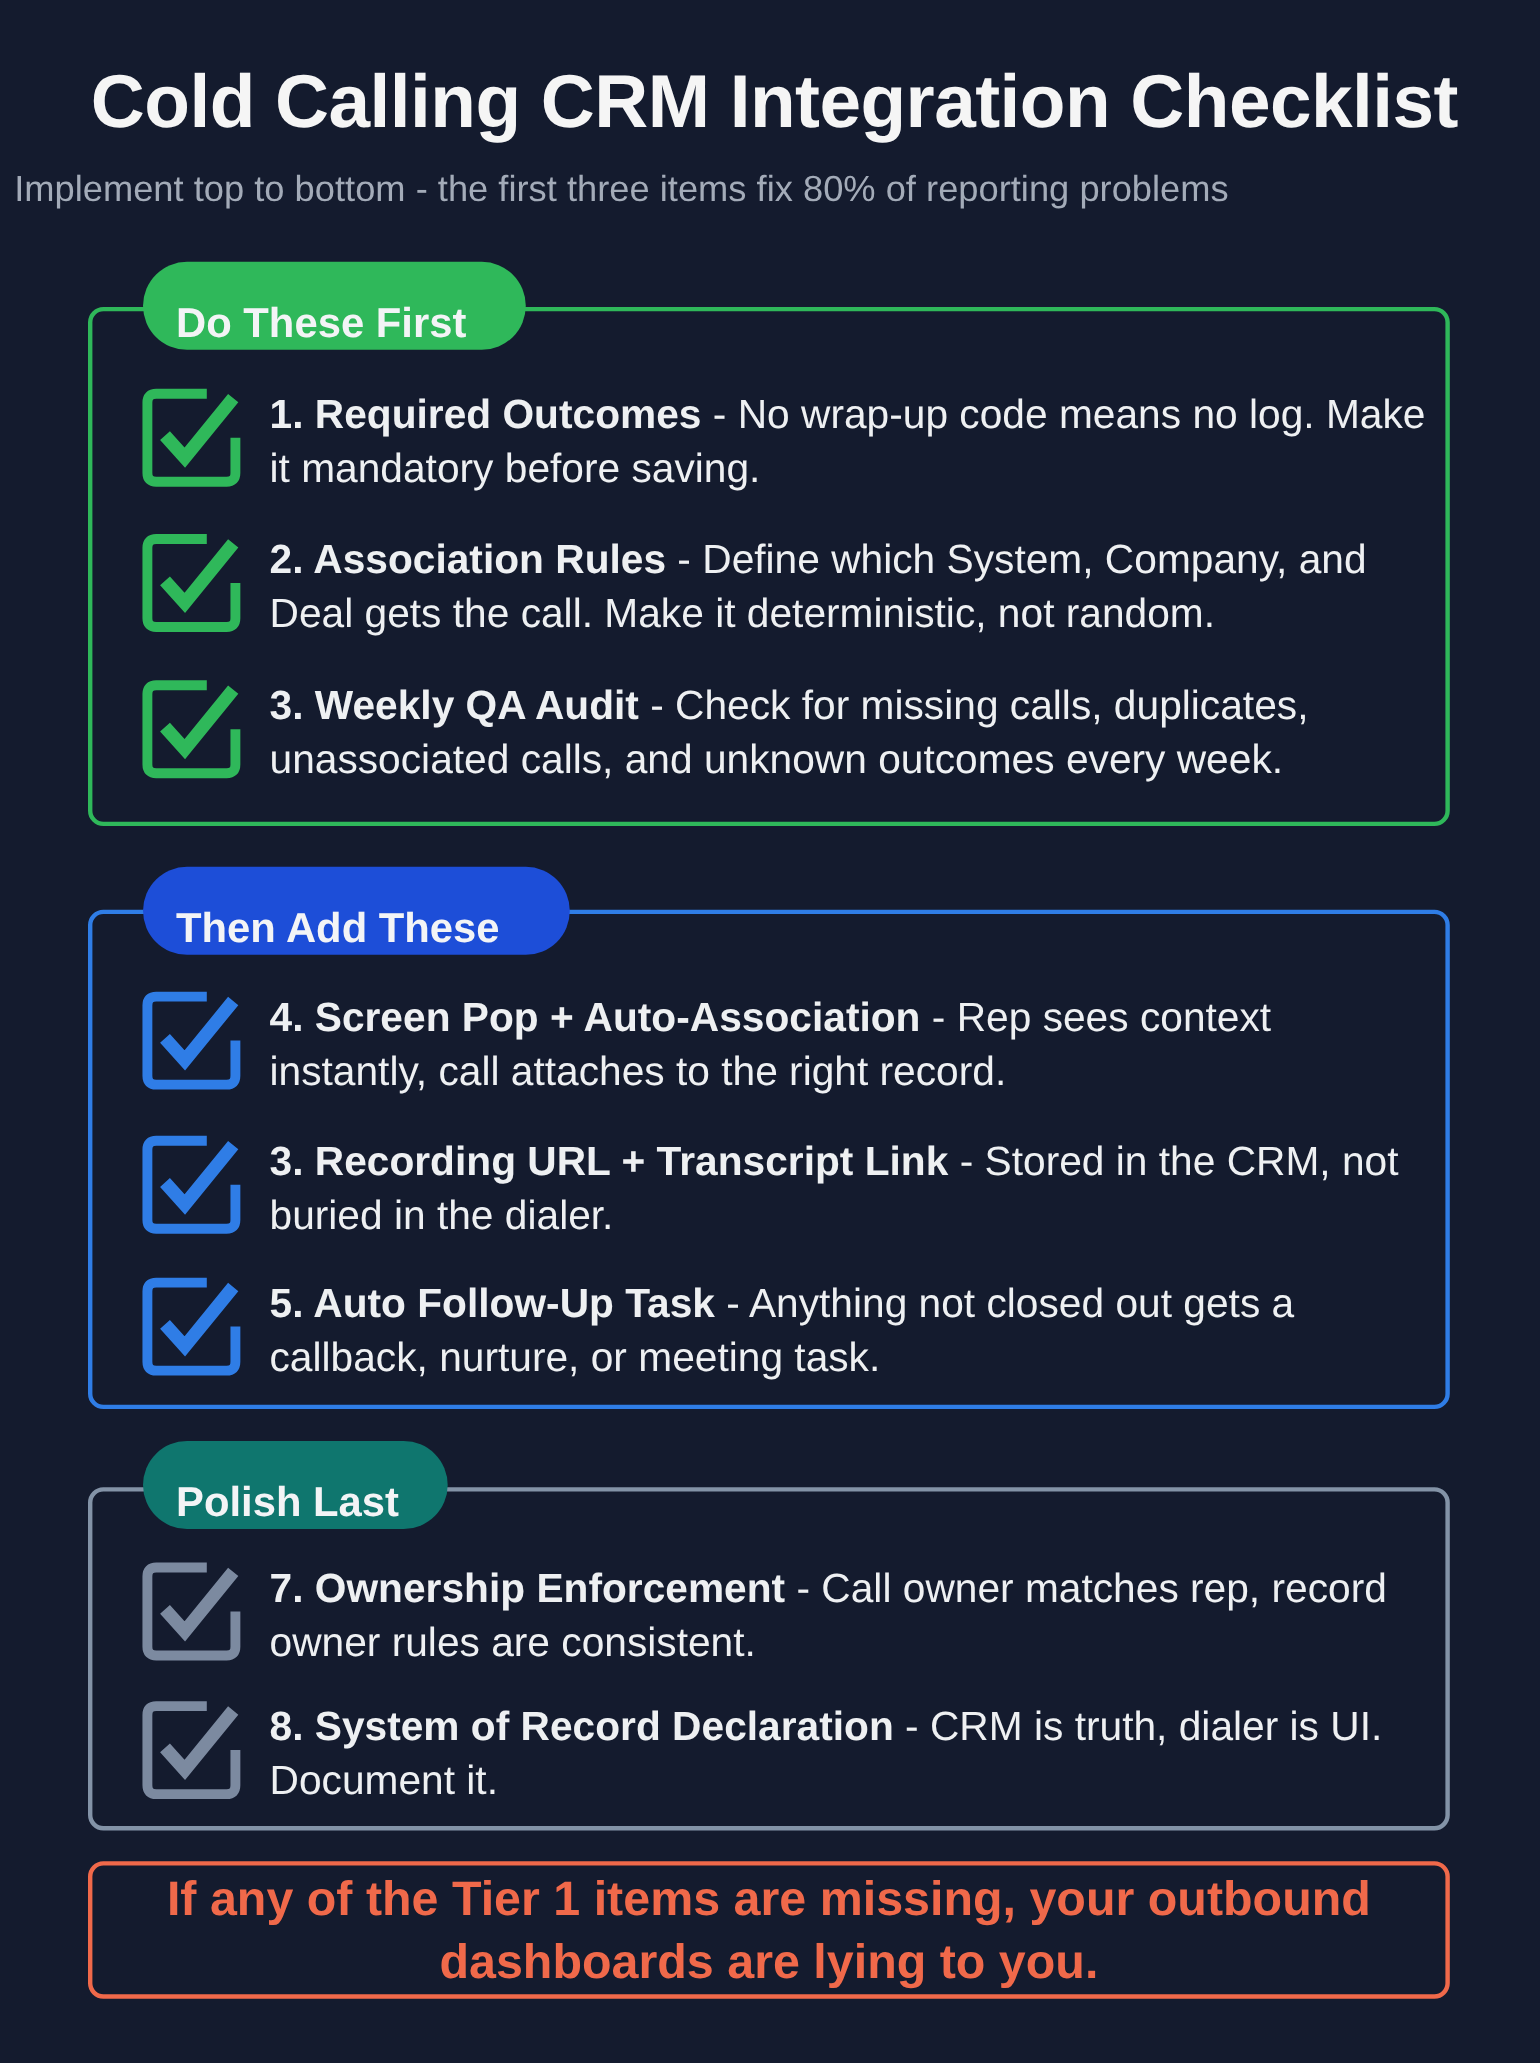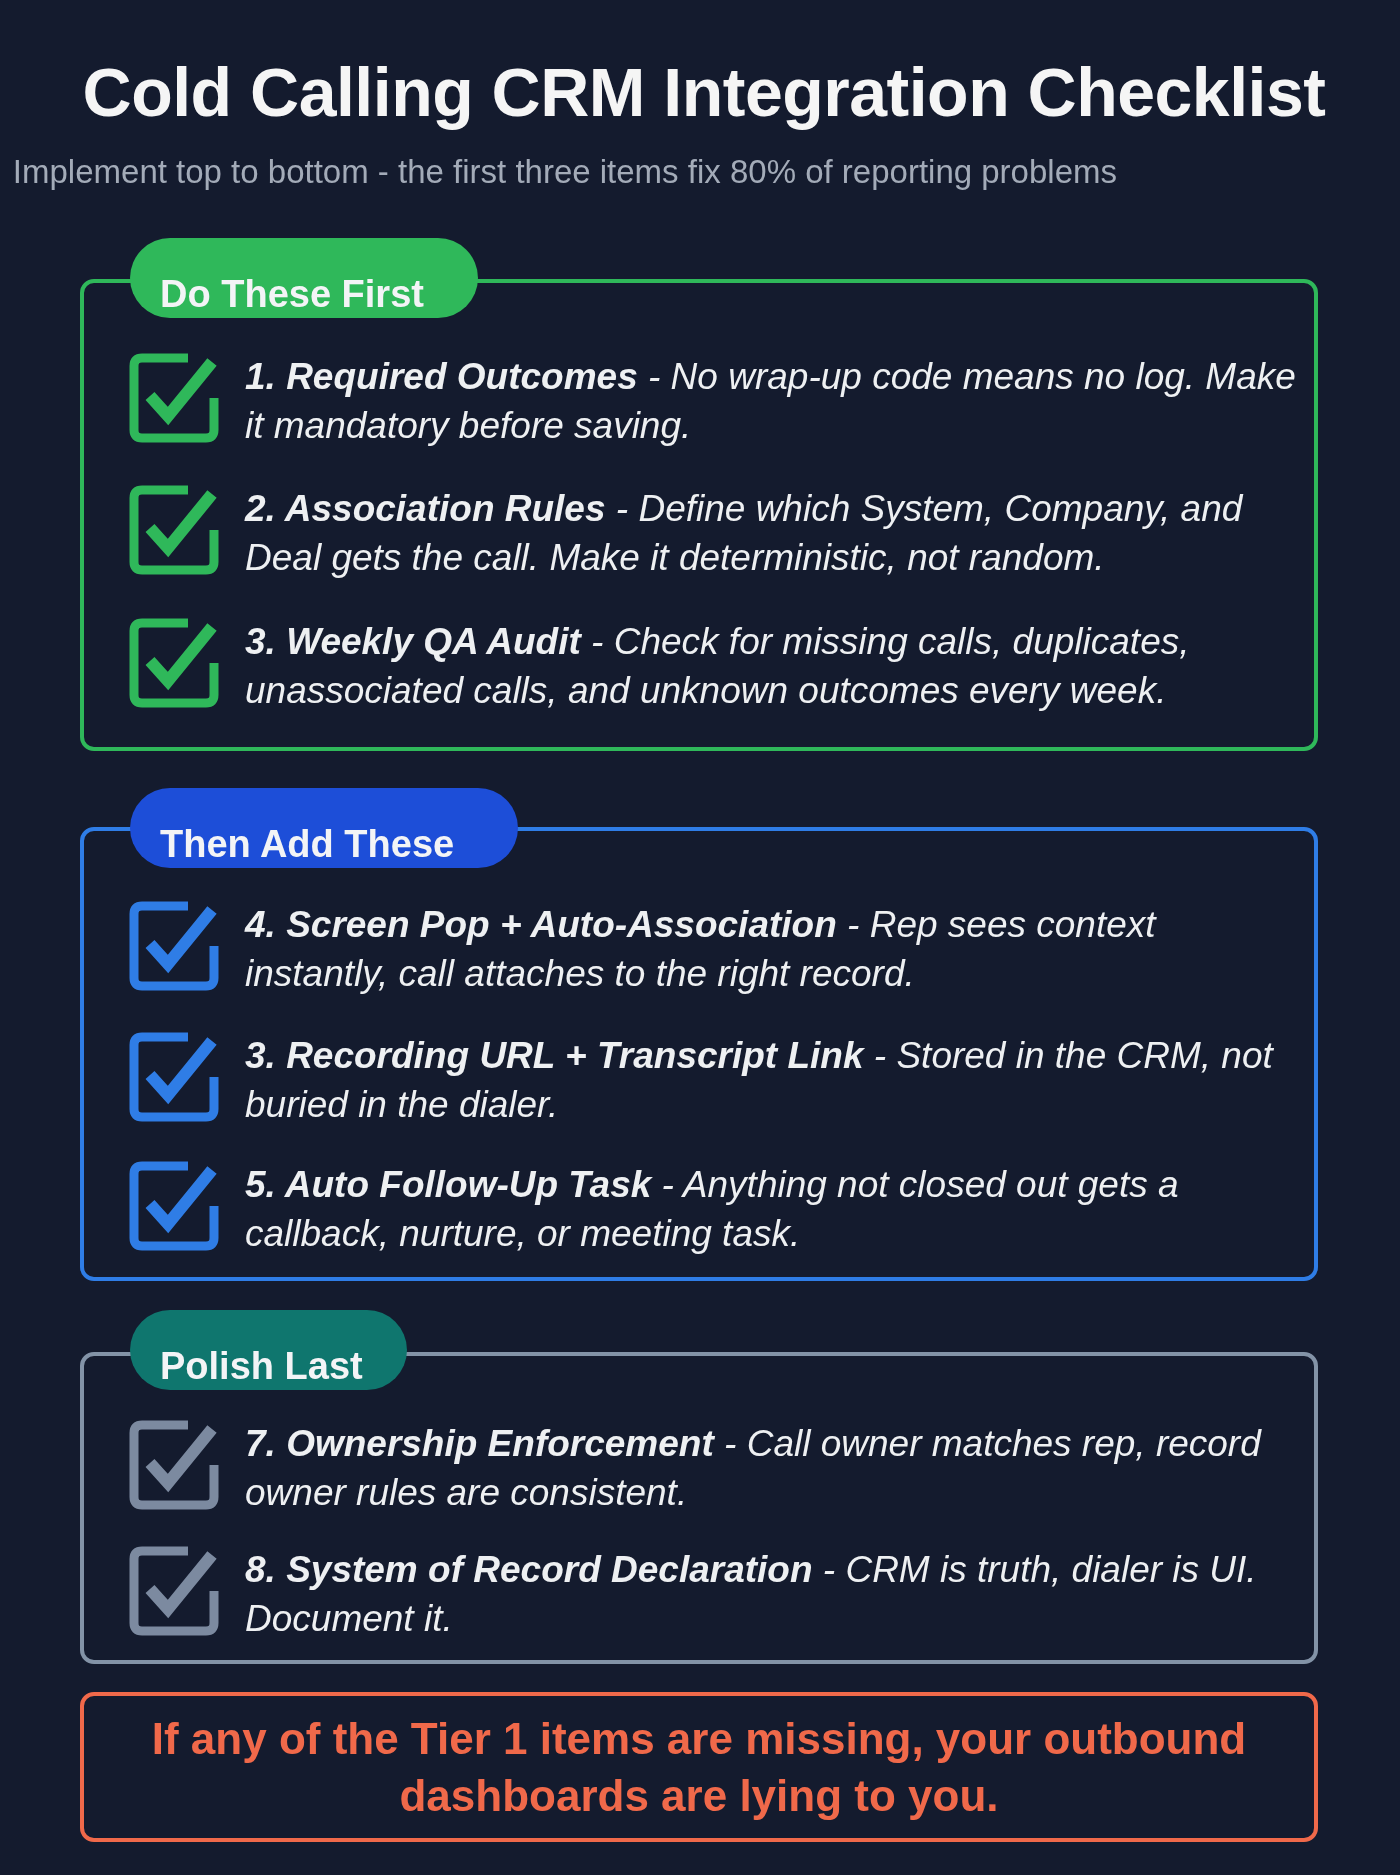--- a/index.html
+++ b/index.html
@@ -27,25 +27,25 @@
   .pill {
     position: absolute; height: 80px; border-radius: 40px;
     color: #f3f4f6; font-weight: 700; font-size: 38px;
     line-height: 80px; padding: 16px 30px; box-sizing: border-box;
     white-space: nowrap;
   }
   .item { position: absolute; left: 128px; width: 1150px; }
   .check { position: absolute; left: 0; top: 0; width: 92px; height: 92px; }
   .item-text {
     position: absolute; left: 117px; top: 0; width: 1060px;
-    color: #eef0f2; font-size: 37px; line-height: 49px; font-style: italic;
+    color: #eef0f2; font-size: 37px; line-height: 49px;
   }
   .item-text b { font-weight: 700; }
   .callout {
-    position: absolute; left: 80px; top: 1692px; width: 1238px; height: 150px;
+    position: absolute; left: 80px; top: 1692px; width: 1238px; height: 125px;
     box-sizing: border-box; border: 4px solid #f0694a; border-radius: 14px;
     display: flex; align-items: center; justify-content: center;
   }
   .callout-text {
     color: #f0694a; font-weight: 700; font-size: 44px; line-height: 57px;
     text-align: center; width: 1180px;
   }
 </style>
 </head>
 <body>

